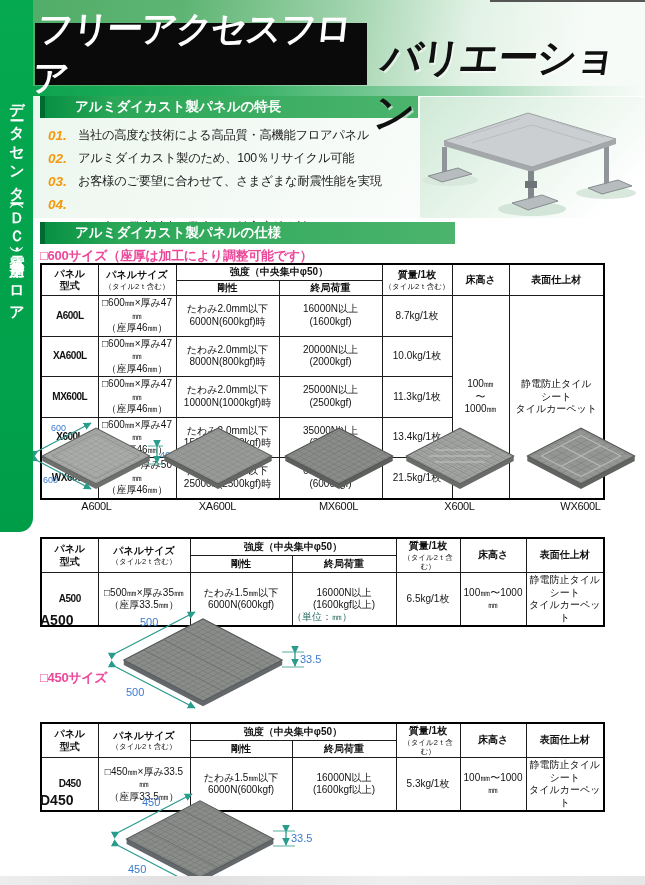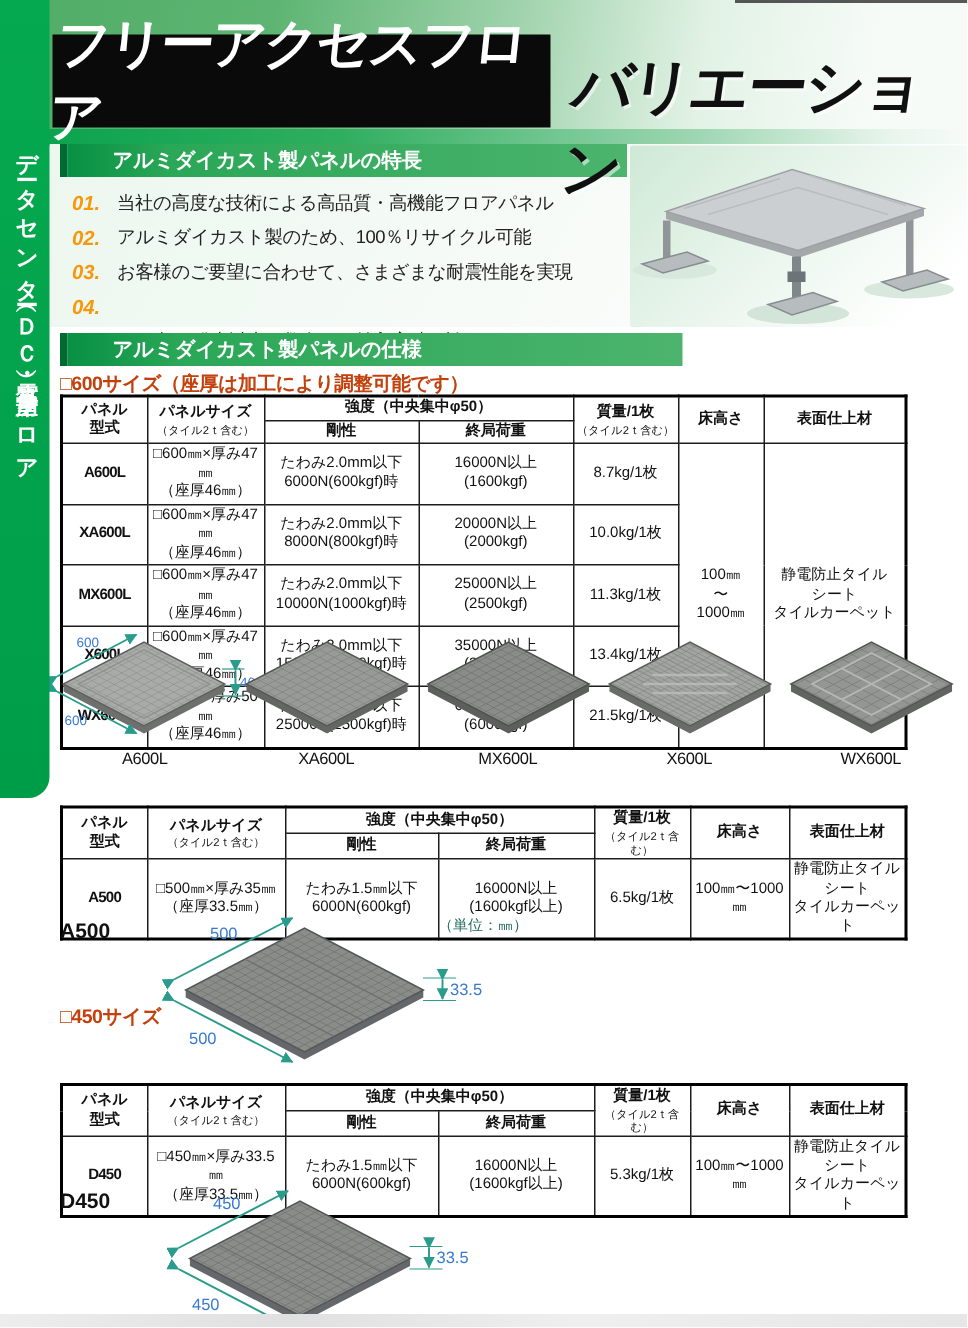--- a/index.html
+++ b/index.html
@@ -36,21 +36,21 @@
   #features-bar{left:40px;top:96px;width:378px;}
   #features-list{left:48px;top:124px;width:370px;z-index:3;}
   .feat{display:flex;align-items:center;height:23px;}
   .feat .num{color:#f6980a;font-weight:bold;font-style:italic;font-size:13.5px;width:30px;flex:none;}
   .feat .txt{color:#222;font-size:12.3px;letter-spacing:-.3px;}
   #photo-panel{left:420px;top:97px;width:225px;height:121px;
     background:linear-gradient(135deg,#cfe9d6 0%,#e9f5ec 45%,#ffffff 88%);border-radius:2px;}
 
   
   #spec-bar{left:40px;top:222px;width:415px;}
-  .size-label{font-size:13px;font-weight:bold;color:#c2410c;letter-spacing:-.3px;}
+  .size-label{font-size:13px;font-weight:bold;color:#ec4899;letter-spacing:-.3px;}
   #label-600{left:40px;top:247px;}
   #label-500{left:40px;top:520px;margin-top:29px;}
   #label-450{left:40px;top:669px;}
   .fig-name{font-size:14px;font-weight:bold;color:#111;}
   #name-500{left:40px;top:612px;}
   #name-450{left:40px;top:792px;}
   #unit-note{left:292px;top:610px;font-size:10px;color:#246b60;}
 
   
   table.spec{border-collapse:collapse;table-layout:fixed;border:2px solid #000;background:#fff;}

